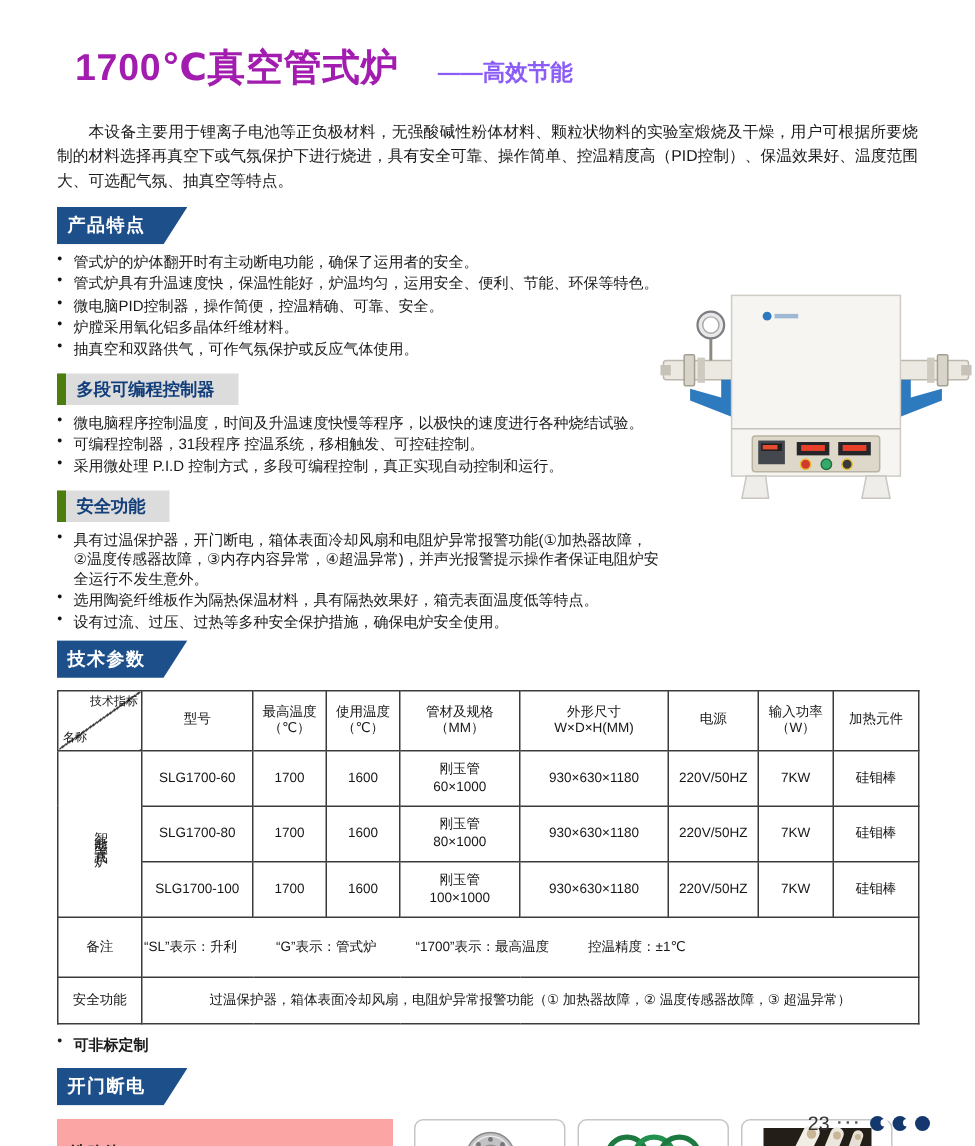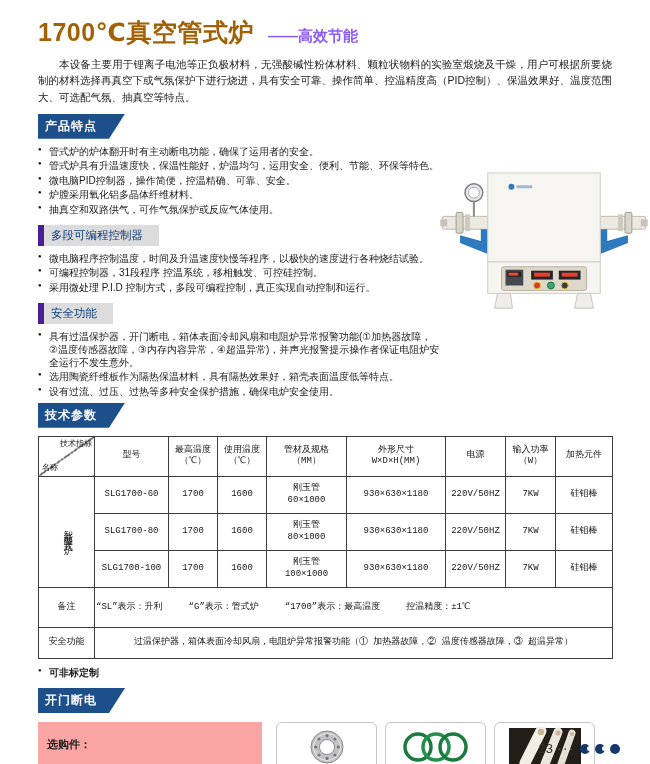--- a/index.html
+++ b/index.html
@@ -2,46 +2,46 @@
 <html><head>
 <meta charset="utf-8">
 <style>
   html,body{margin:0;padding:0;background:#ffffff;}
   body{width:650px;height:764px;position:relative;overflow:hidden;
        font-family:"Liberation Sans","DejaVu Sans",sans-serif;color:#1c1c1c;}
   .page{padding:16px 38px 0 38px;}
 
   
   .title-row{display:flex;align-items:baseline;gap:14px;}
-  h1{margin:0;font-size:25px;color:#a16207;letter-spacing:.5px;font-weight:bold;}
+  h1{margin:12px;font-size:25px;color:#a21caf;letter-spacing:.5px;font-weight:bold;}
   .subtitle{color:#8b5cf6;font-size:15px;font-weight:bold;}
 
   .intro{margin:7px 0 9px;font-size:10.5px;line-height:1.55;text-align:justify;
          text-indent:2em;color:#1a1a1a;}
 
   
   .banner{display:inline-block;background:#1d4f8b;color:#fff;font-size:12px;font-weight:bold;
           padding:4px 28px 4px 7px;letter-spacing:1px;
           clip-path:polygon(0 0,100% 0,calc(100% - 16px) 100%,0 100%);}
 
   
   .cols{display:flex;margin-top:6px;}
   .col-left{width:402px;flex:none;}
   .col-right{flex:1;display:flex;justify-content:center;align-items:flex-start;padding-top:22px;}
 
   ul.bullets{list-style:none;margin:0 0 5px;padding:0;}
   ul.bullets li{font-size:10px;line-height:1.3;margin:0 0 1.5px;padding-left:11px;
                 position:relative;color:#1a1a1a;}
   ul.bullets li::before{content:"●";position:absolute;left:0;top:1px;font-size:6px;color:#111;}
 
-  .subhead{display:inline-block;background:#dcdcdc;border-left:6px solid #4c1d95;color:#123f7c;
-           font-weight:normal;font-size:11.5px;padding:3px 16px 3px 7px;margin:4px 0 6px;}
-
-  
-  .spec-table{border-collapse:collapse;table-layout:fixed;width:574px;margin-top:8px;font-family:Liberation Mono, monospace;}
+  .subhead{display:inline-block;background:#dcdcdc;border-left:6px solid #4d7c0f;color:#123f7c;
+           font-weight:bold;font-size:11.5px;padding:3px 16px 3px 7px;margin:4px 0 6px;}
+
+  
+  .spec-table{border-collapse:collapse;table-layout:fixed;width:574px;margin-top:8px;}
   .spec-table th,.spec-table td{border:1px solid #3c3c3c;font-weight:normal;text-align:center;
         font-size:9px;line-height:1.3;padding:2px 1px;white-space:pre-line;color:#161616;}
   .spec-table th{height:28px;}
   .row-data td{height:32px;}
   .corner{position:relative;
      background:linear-gradient(to bottom right,transparent calc(50% - .6px),
        #3c3c3c calc(50% - .6px),#3c3c3c calc(50% + .6px),transparent calc(50% + .6px));}
   .corner .c-top{position:absolute;top:2px;right:2px;font-size:8px;}
   .corner .c-bot{position:absolute;bottom:2px;left:3px;font-size:8px;}
   .v-name{writing-mode:vertical-rl;text-orientation:upright;font-weight:bold;font-size:10.5px;

